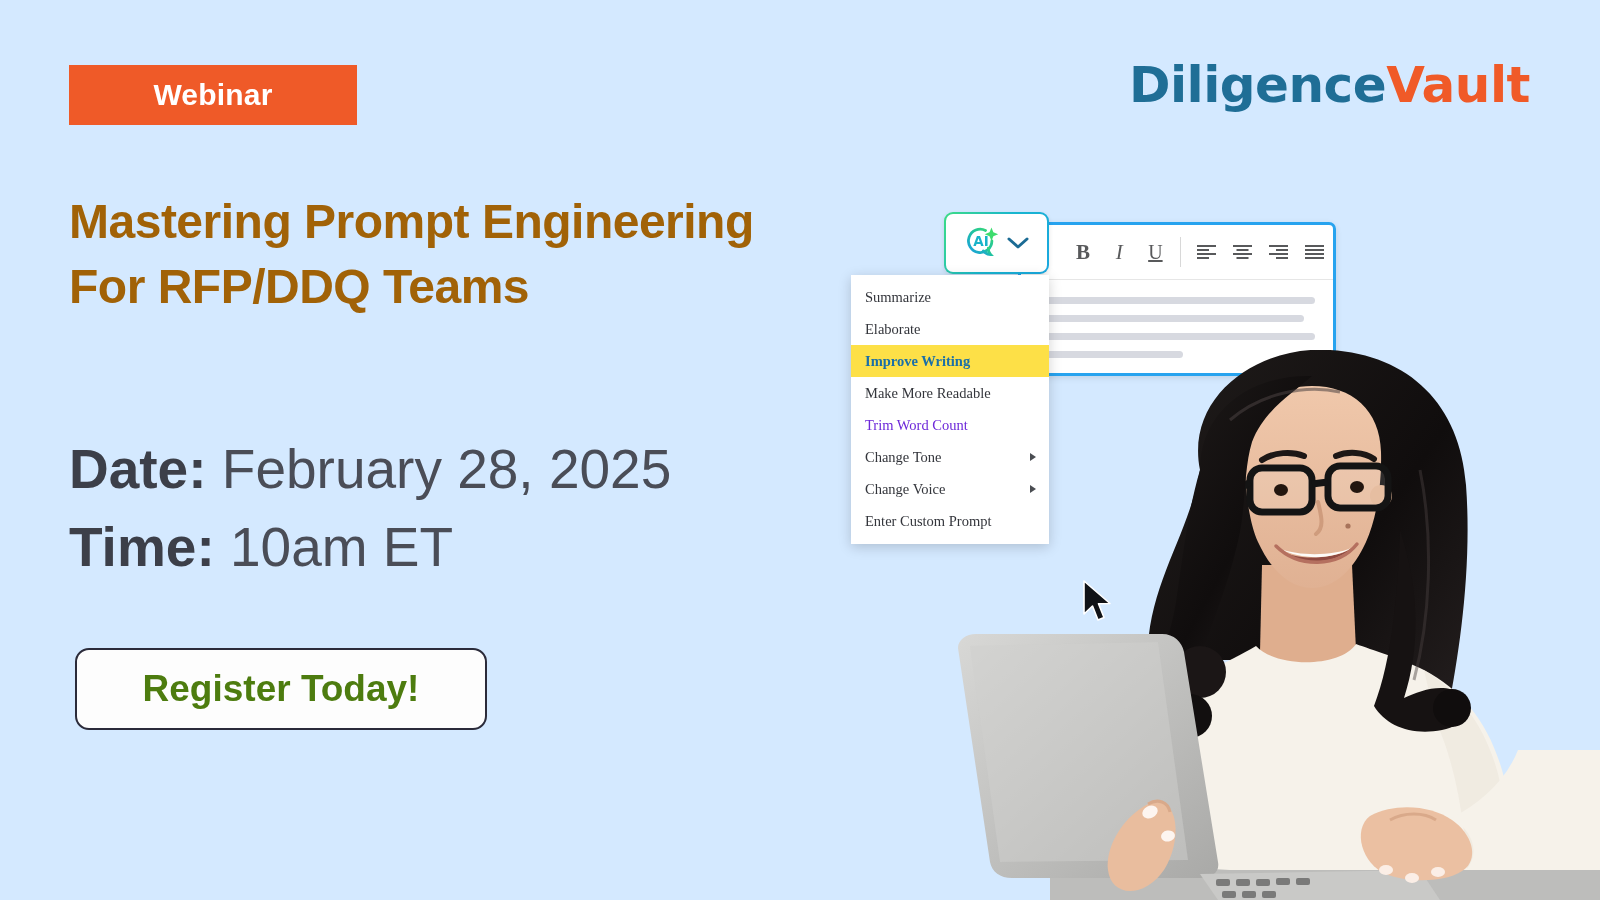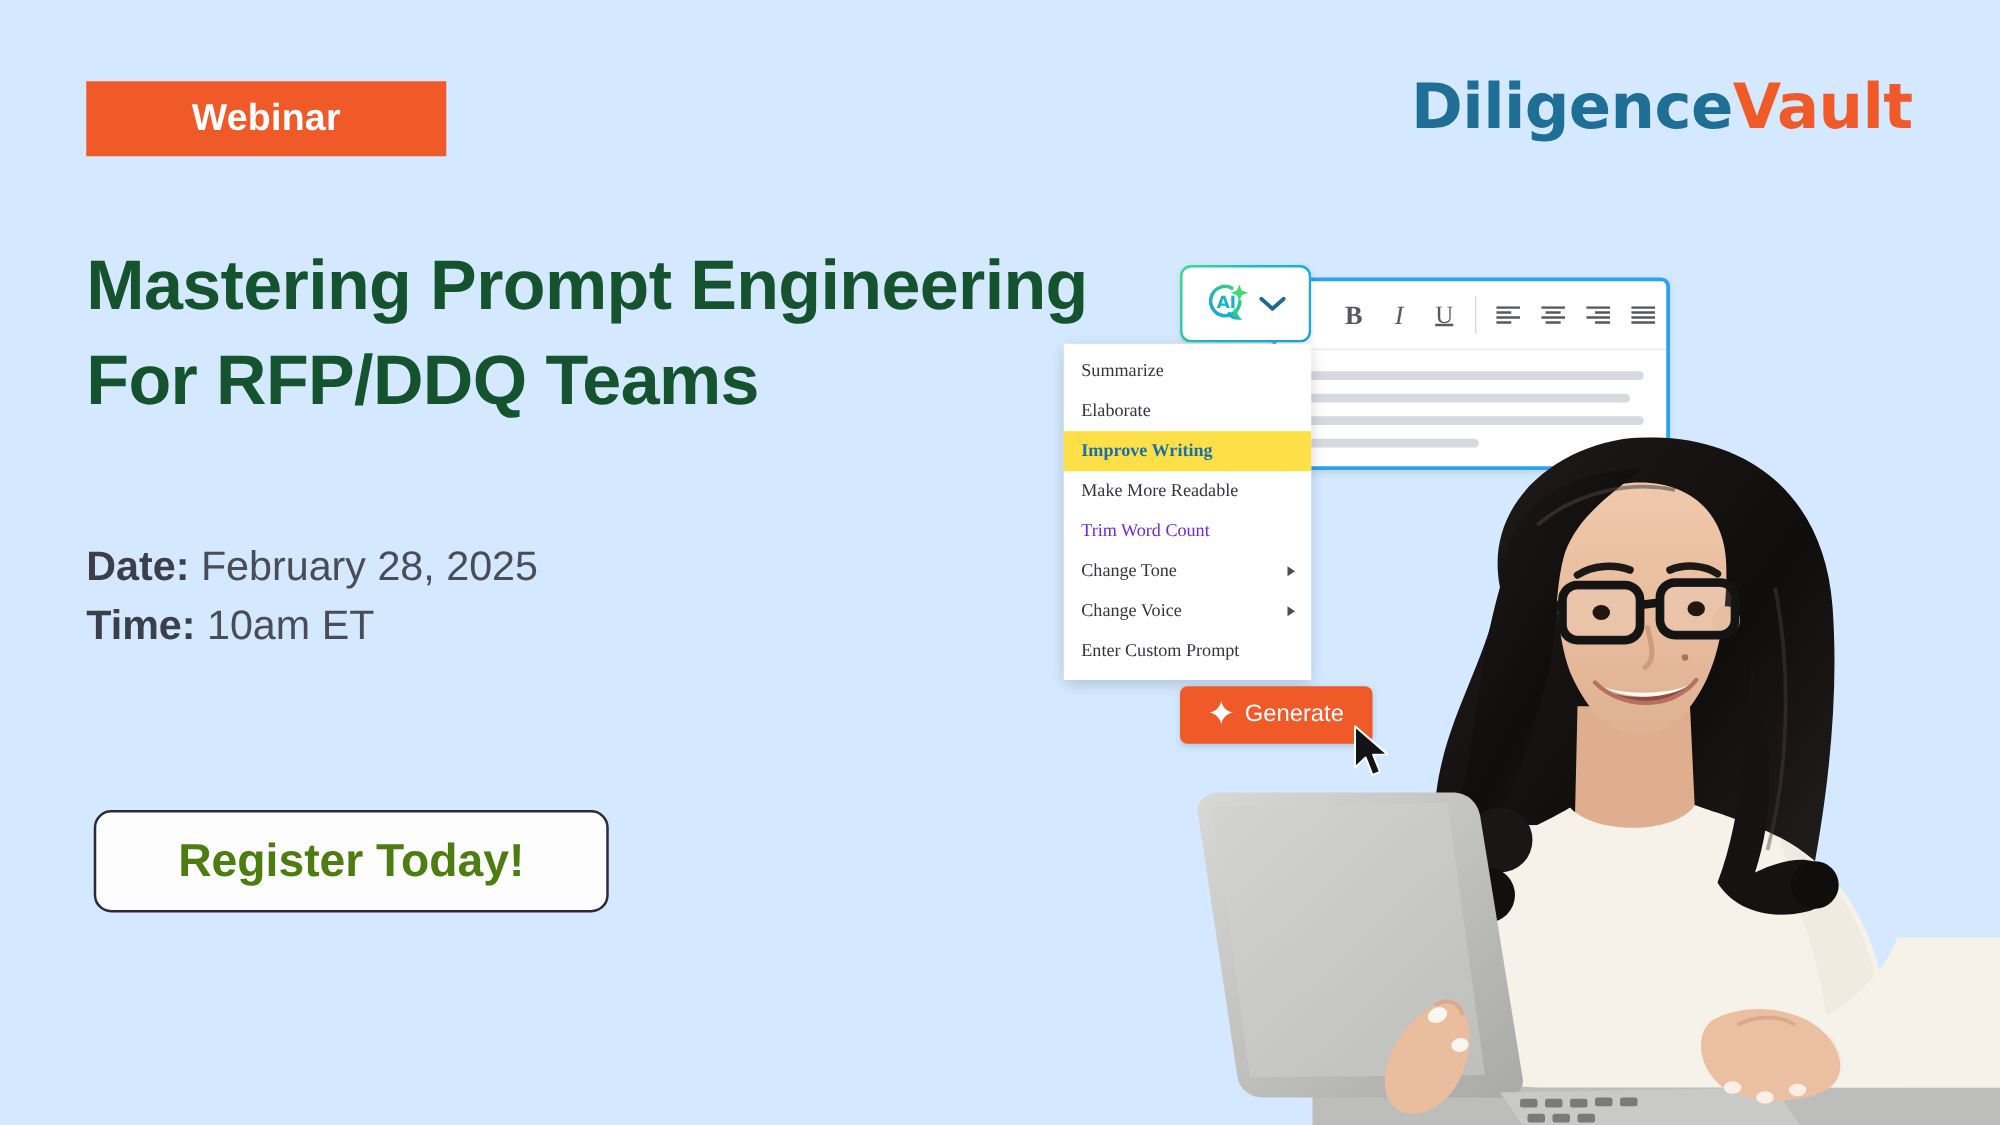--- a/index.html
+++ b/index.html
@@ -32,30 +32,30 @@
     white-space:nowrap;
     font-family:"DejaVu Sans", sans-serif;
   }
   .logo .lg-a { color:#1f6e96; }
   .logo .lg-b { color:#f05a28; }
 
   
   .headline {
     position:absolute; left:69px; top:190px;
     width:840px;
-    font-size:56px; line-height:1.35;
-    font-weight:bold; color:#14532d;
+    font-size:48px; line-height:1.35;
+    font-weight:bold; color:#a16207;
     letter-spacing:-.5px;
   }
   .headline .hl-line { display:block; }
 
   
   .meta { position:absolute; left:69px; top:430px; }
   .meta-row {
-    font-size:33px; line-height:1.42;
+    font-size:55px; line-height:1.42;
     color:#4a4d57; white-space:nowrap;
   }
   .meta-row b { font-weight:bold; color:#3c3f49; }
   .meta-row .mv { font-weight:400; }
 
   
   .register {
     position:absolute; left:75px; top:648px;
     width:412px; height:82px;
     background:#fdfdfd;
@@ -423,28 +423,20 @@
     </div>
     <div class="mi">
       <span>Change Voice</span>
       <i class="sub-arrow"></i>
     </div>
     <div class="mi">
       <span>Enter Custom Prompt</span>
     </div>
   </div>
 
-  <div class="generate">
-    <span>
-      <svg width="20" height="20" viewBox="0 0 20 20">
-        <path d="M10 0.5 C10.8 5.5 14.5 9.2 19.5 10 C14.5 10.8 10.8 14.5 10 19.5 C9.2 14.5 5.5 10.8 0.5 10 C5.5 9.2 9.2 5.5 10 0.5 Z" fill="#ffffff"></path>
-      </svg>
-    </span>
-    <span class="gtxt">Generate</span>
-  </div>
 
   <div class="cursor">
     <svg width="34" height="44" viewBox="0 0 34 44">
       <path d="M2 1 L2 34 L10.5 26 L16 40 L22 37.5 L16.5 23.8 L28 23.5 Z" fill="#111317" stroke="#ffffff" stroke-width="1.6" stroke-linejoin="round"></path>
     </svg>
   </div>
 
 </div>
 
 </body></html>

